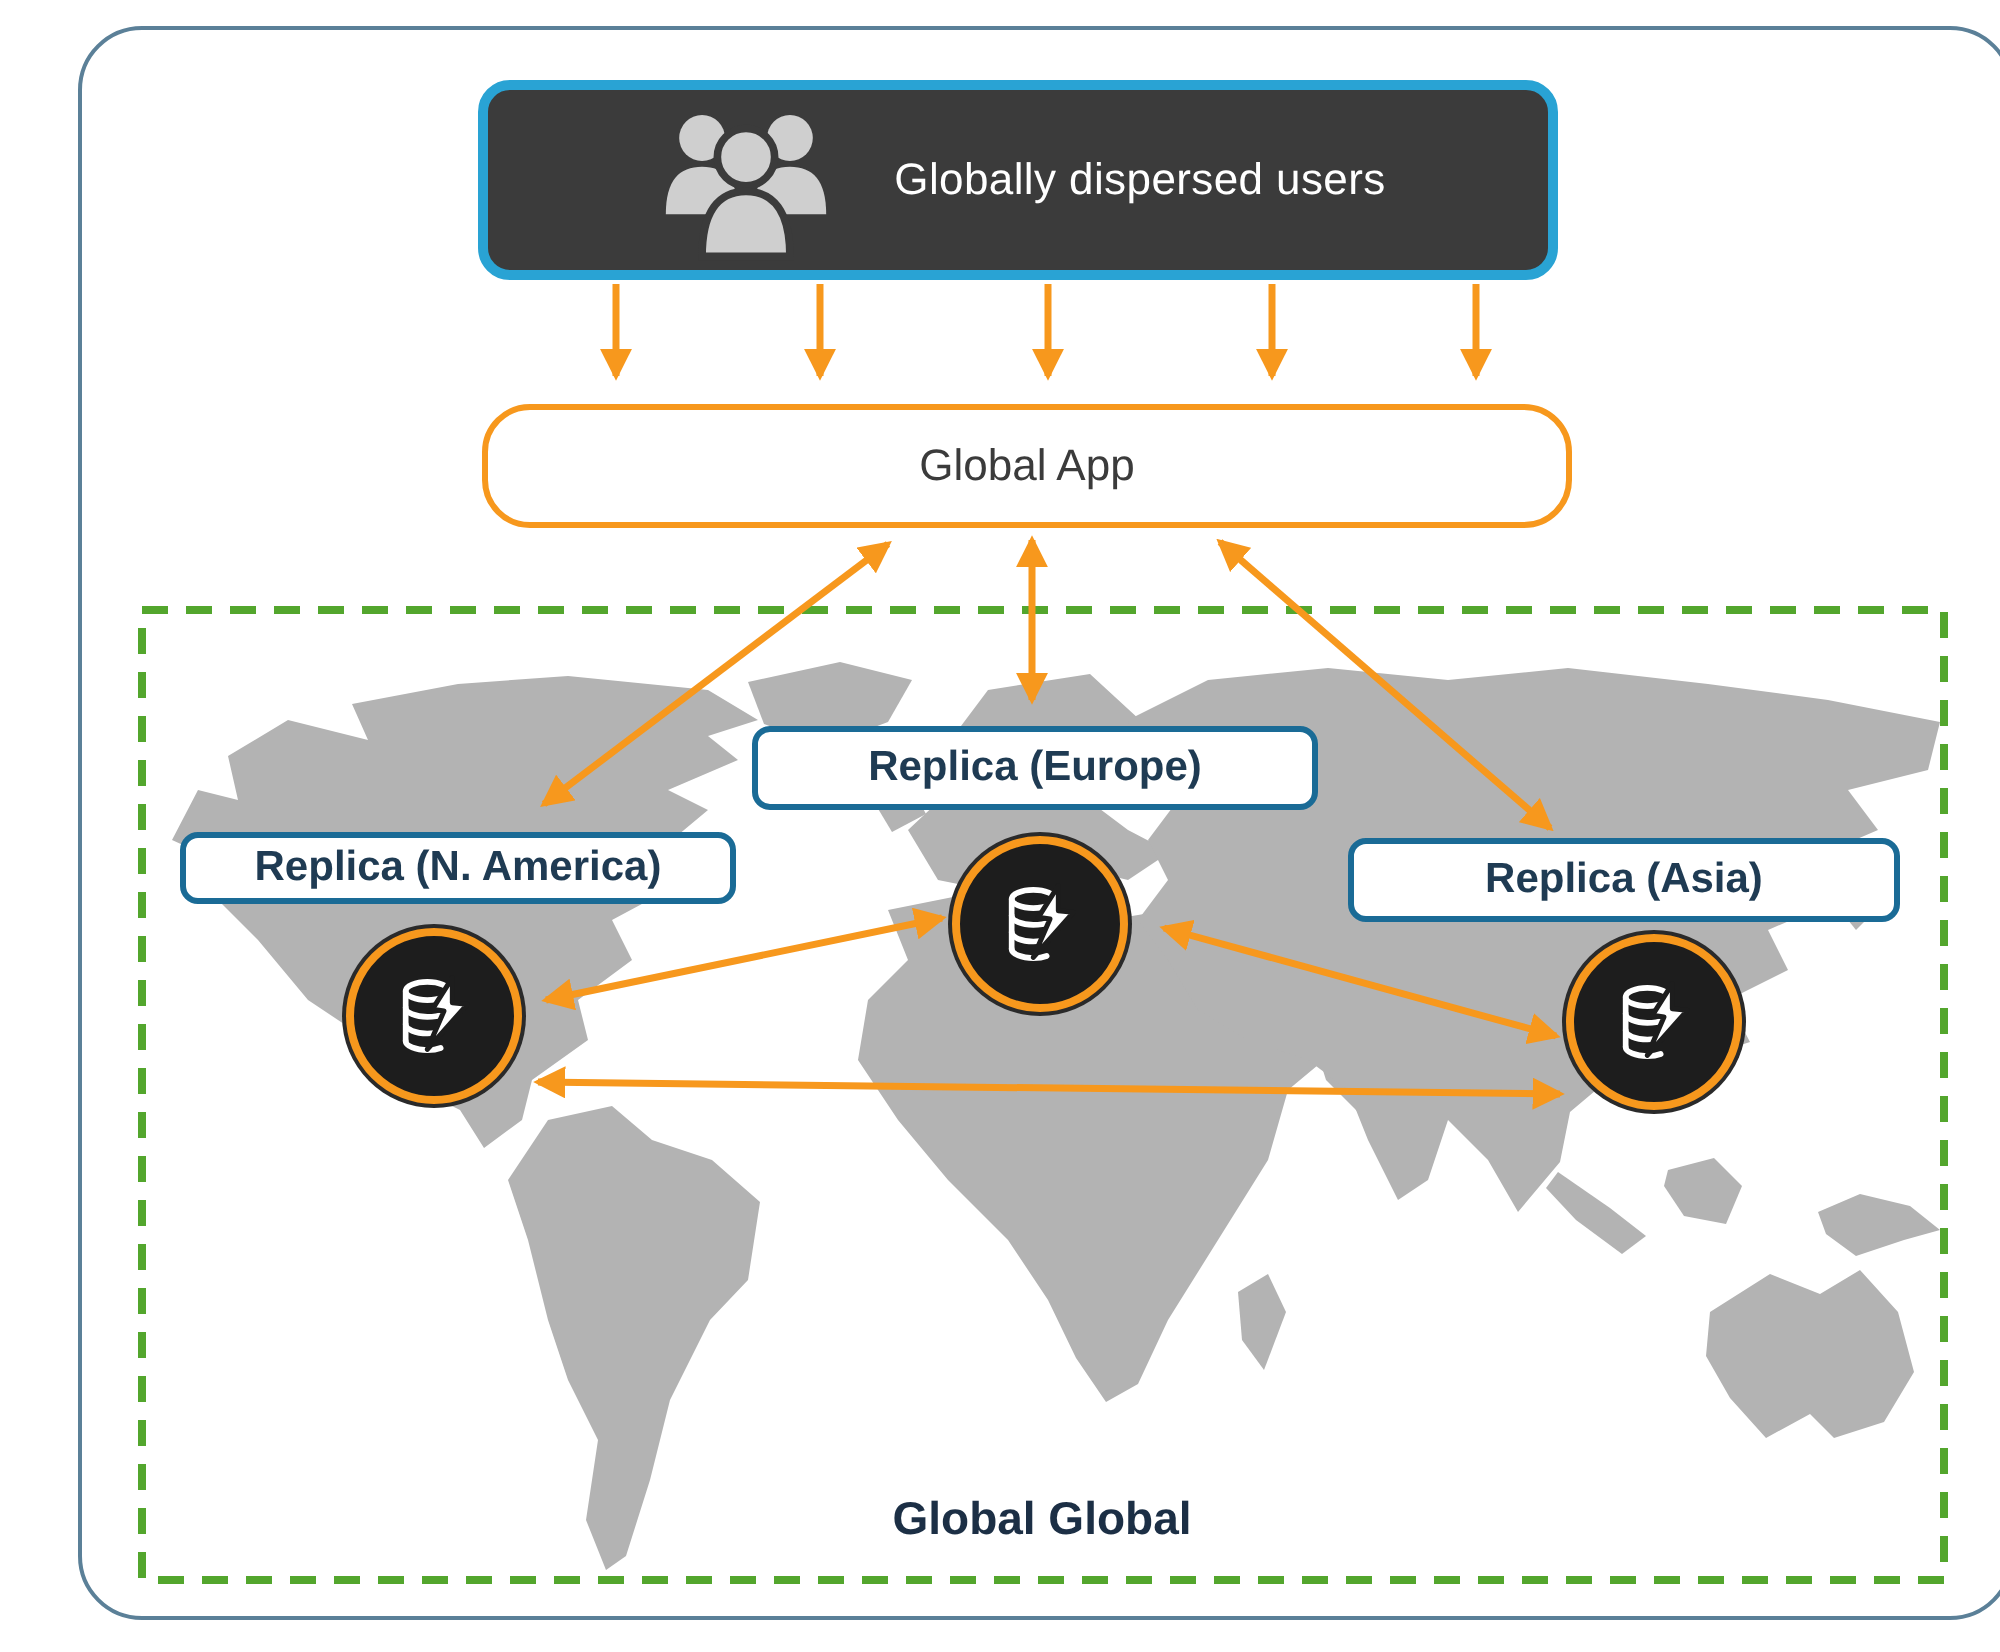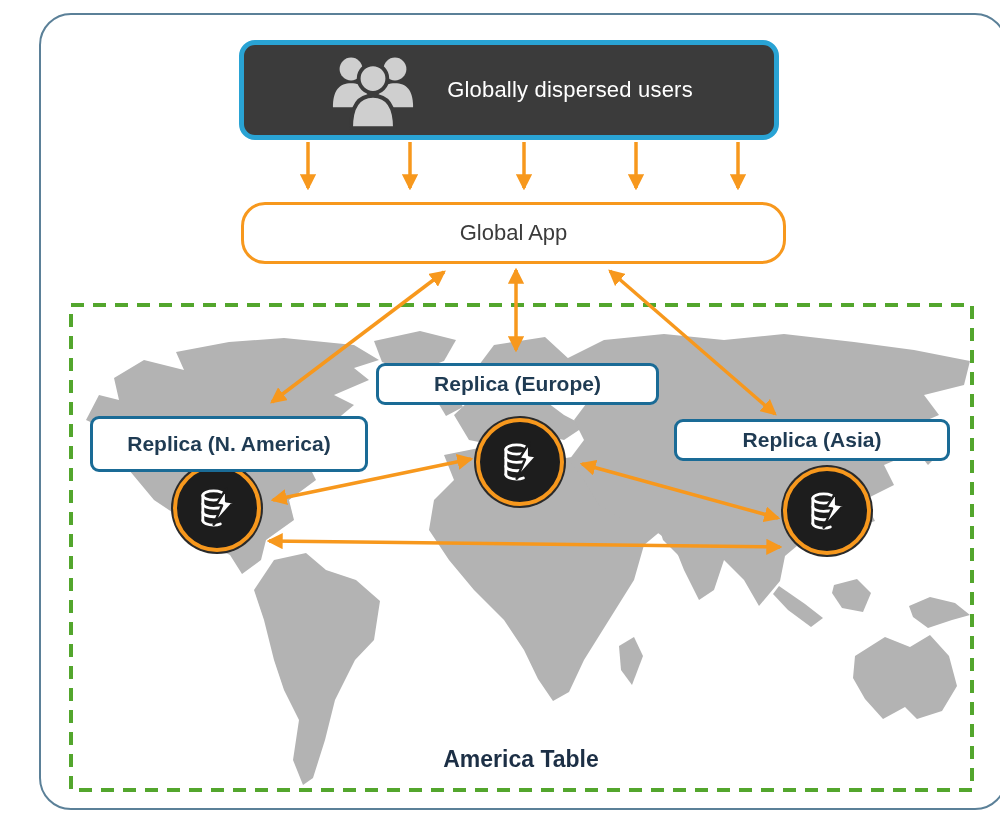--- a/index.html
+++ b/index.html
@@ -20,21 +20,21 @@
   .global-app{position:absolute;left:217px;top:202px;width:545px;height:62px;
               box-sizing:border-box;background:#FFFFFF;border:3px solid #F7981D;
               border-radius:24px;display:flex;align-items:center;justify-content:center;
               z-index:2;}
   .global-app .label{color:#3B3B3B;font-size:22px;}
 
   .replica{position:absolute;box-sizing:border-box;background:#FFFFFF;
            border:3px solid #1A6B96;border-radius:9px;display:flex;align-items:center;
            justify-content:center;z-index:3;}
   .replica .label{color:#1F3B53;font-size:21px;font-weight:600;}
-  .replica.na{left:66px;top:416px;width:278px;height:56px;}
+  .replica.na{left:66px;top:416px;width:278px;height:36px;}
   .replica.eu{left:352px;top:363px;width:283px;height:42px;}
   .replica.asia{left:650px;top:419px;width:276px;height:42px;}
 
   .dbnode{position:absolute;width:80px;height:80px;border-radius:50%;
           background:#1D1D1D;border:4px solid #F7981D;box-shadow:0 0 0 2px #2a2a2a;
           display:flex;align-items:center;justify-content:center;z-index:2;}
   .dbnode.na{left:149px;top:464px;}
   .dbnode.eu{left:452px;top:418px;}
   .dbnode.asia{left:759px;top:467px;}
 
@@ -152,15 +152,15 @@
         <path d="M13 15 V45"></path>
         <path d="M39 15 V21"></path>
         <path d="M13 45 C13 48 19 50.5 26 50.5 C29 50.5 32 50 34 49.2"></path>
         <path d="M13 25 C13 28 19 30.5 26 30.5 C29.5 30.5 33 30 35.5 29"></path>
         <path d="M13 35 C13 38 19 40.5 26 40.5 C29 40.5 32 40 34 39.2"></path>
       </g>
       <path d="M41 7 L29 26 L36 27 L26 50 L50 23 L41 22 Z" fill="#FFFFFF" stroke="#1D1D1D" stroke-width="3" stroke-linejoin="round"></path>
     </svg>
   </div>
 
-  <div class="global-table-label">America Table</div>
+  <div class="global-table-label">Global Global</div>
 
 </div>
 
 </body></html>

